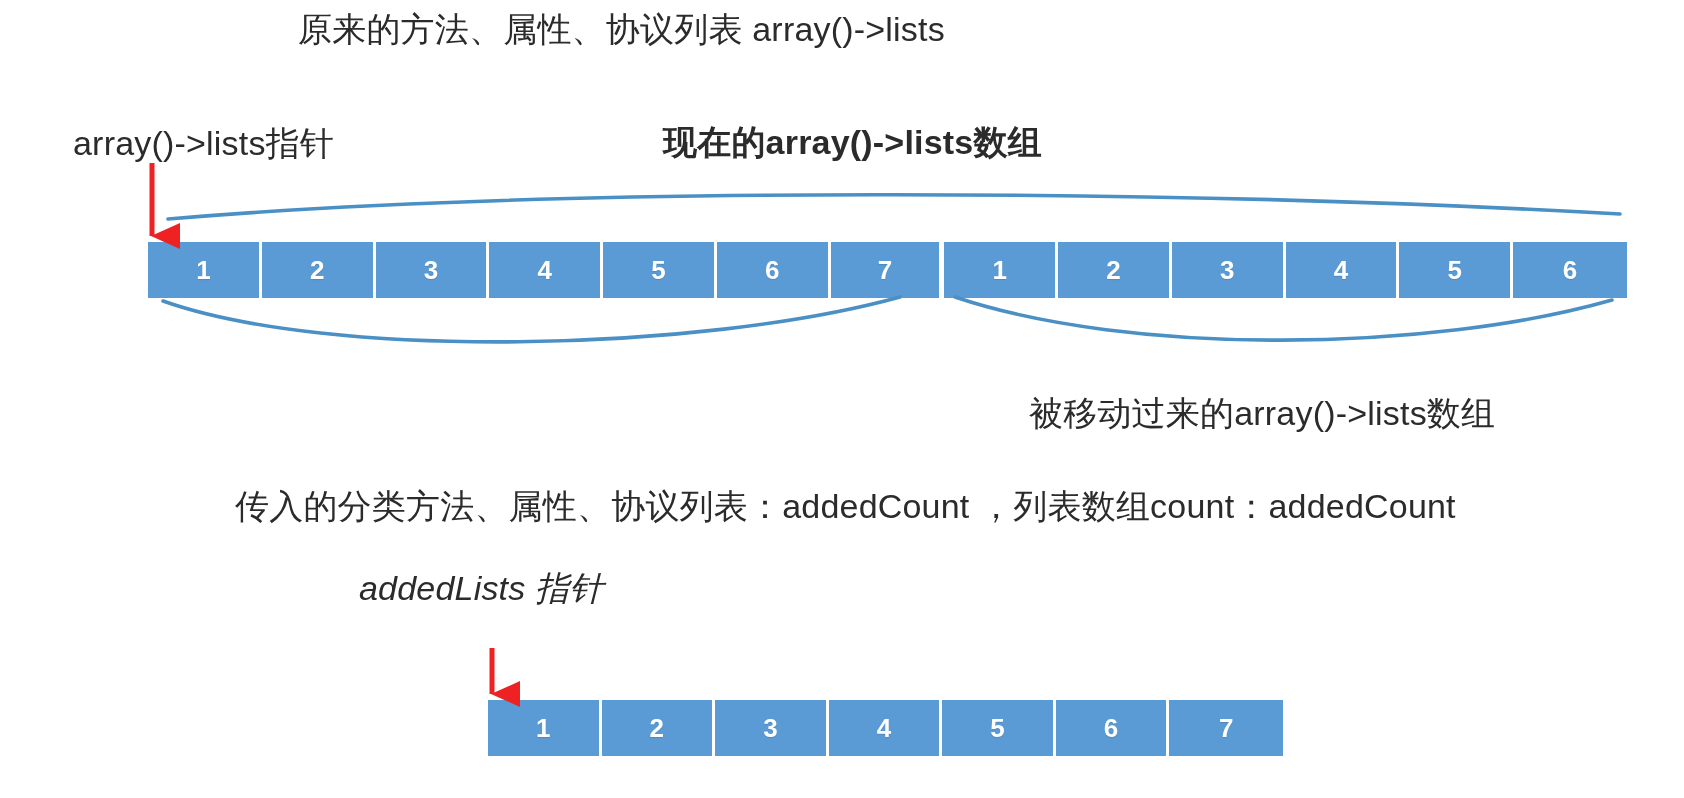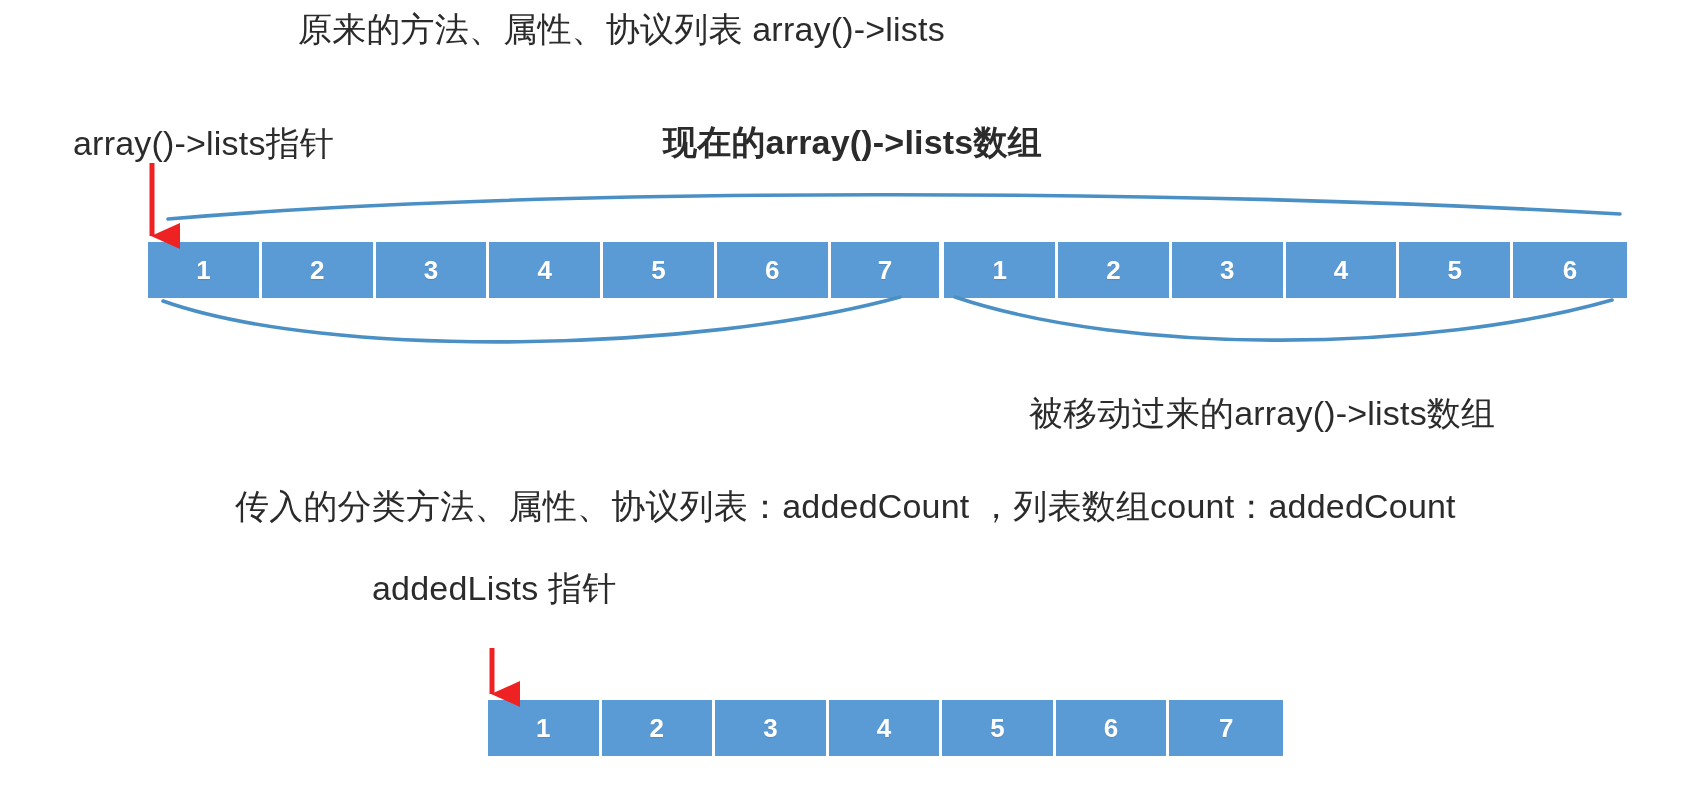--- a/index.html
+++ b/index.html
@@ -25,21 +25,21 @@
     font-size: 34px;
     line-height: 32px;
     letter-spacing: 0.2px;
   }
   #title-top        { left: 298px;  top: 13px; }
   #label-ptr-top    { left: 38px;   top: 127px; margin-left: 35px; }
   #label-now-array  { left: 663px;  top: 126px; font-weight: bold; }
   #label-copied     { left: 272px;  top: 352px; }
   #label-moved      { left: 1029px; top: 352px; margin-top: 45px; }
   #label-params     { left: 235px;  top: 490px; }
-  #label-ptr-bottom { left: 372px;  top: 572px; }
+  #label-ptr-bottom { left: 359px;  top: 572px; font-style: italic; }
 
   
   .bar {
     position: absolute;
     display: flex;
     height: 56px;
     background: #ffffff;
   }
   .cell {
     background: #5b9bd5;

